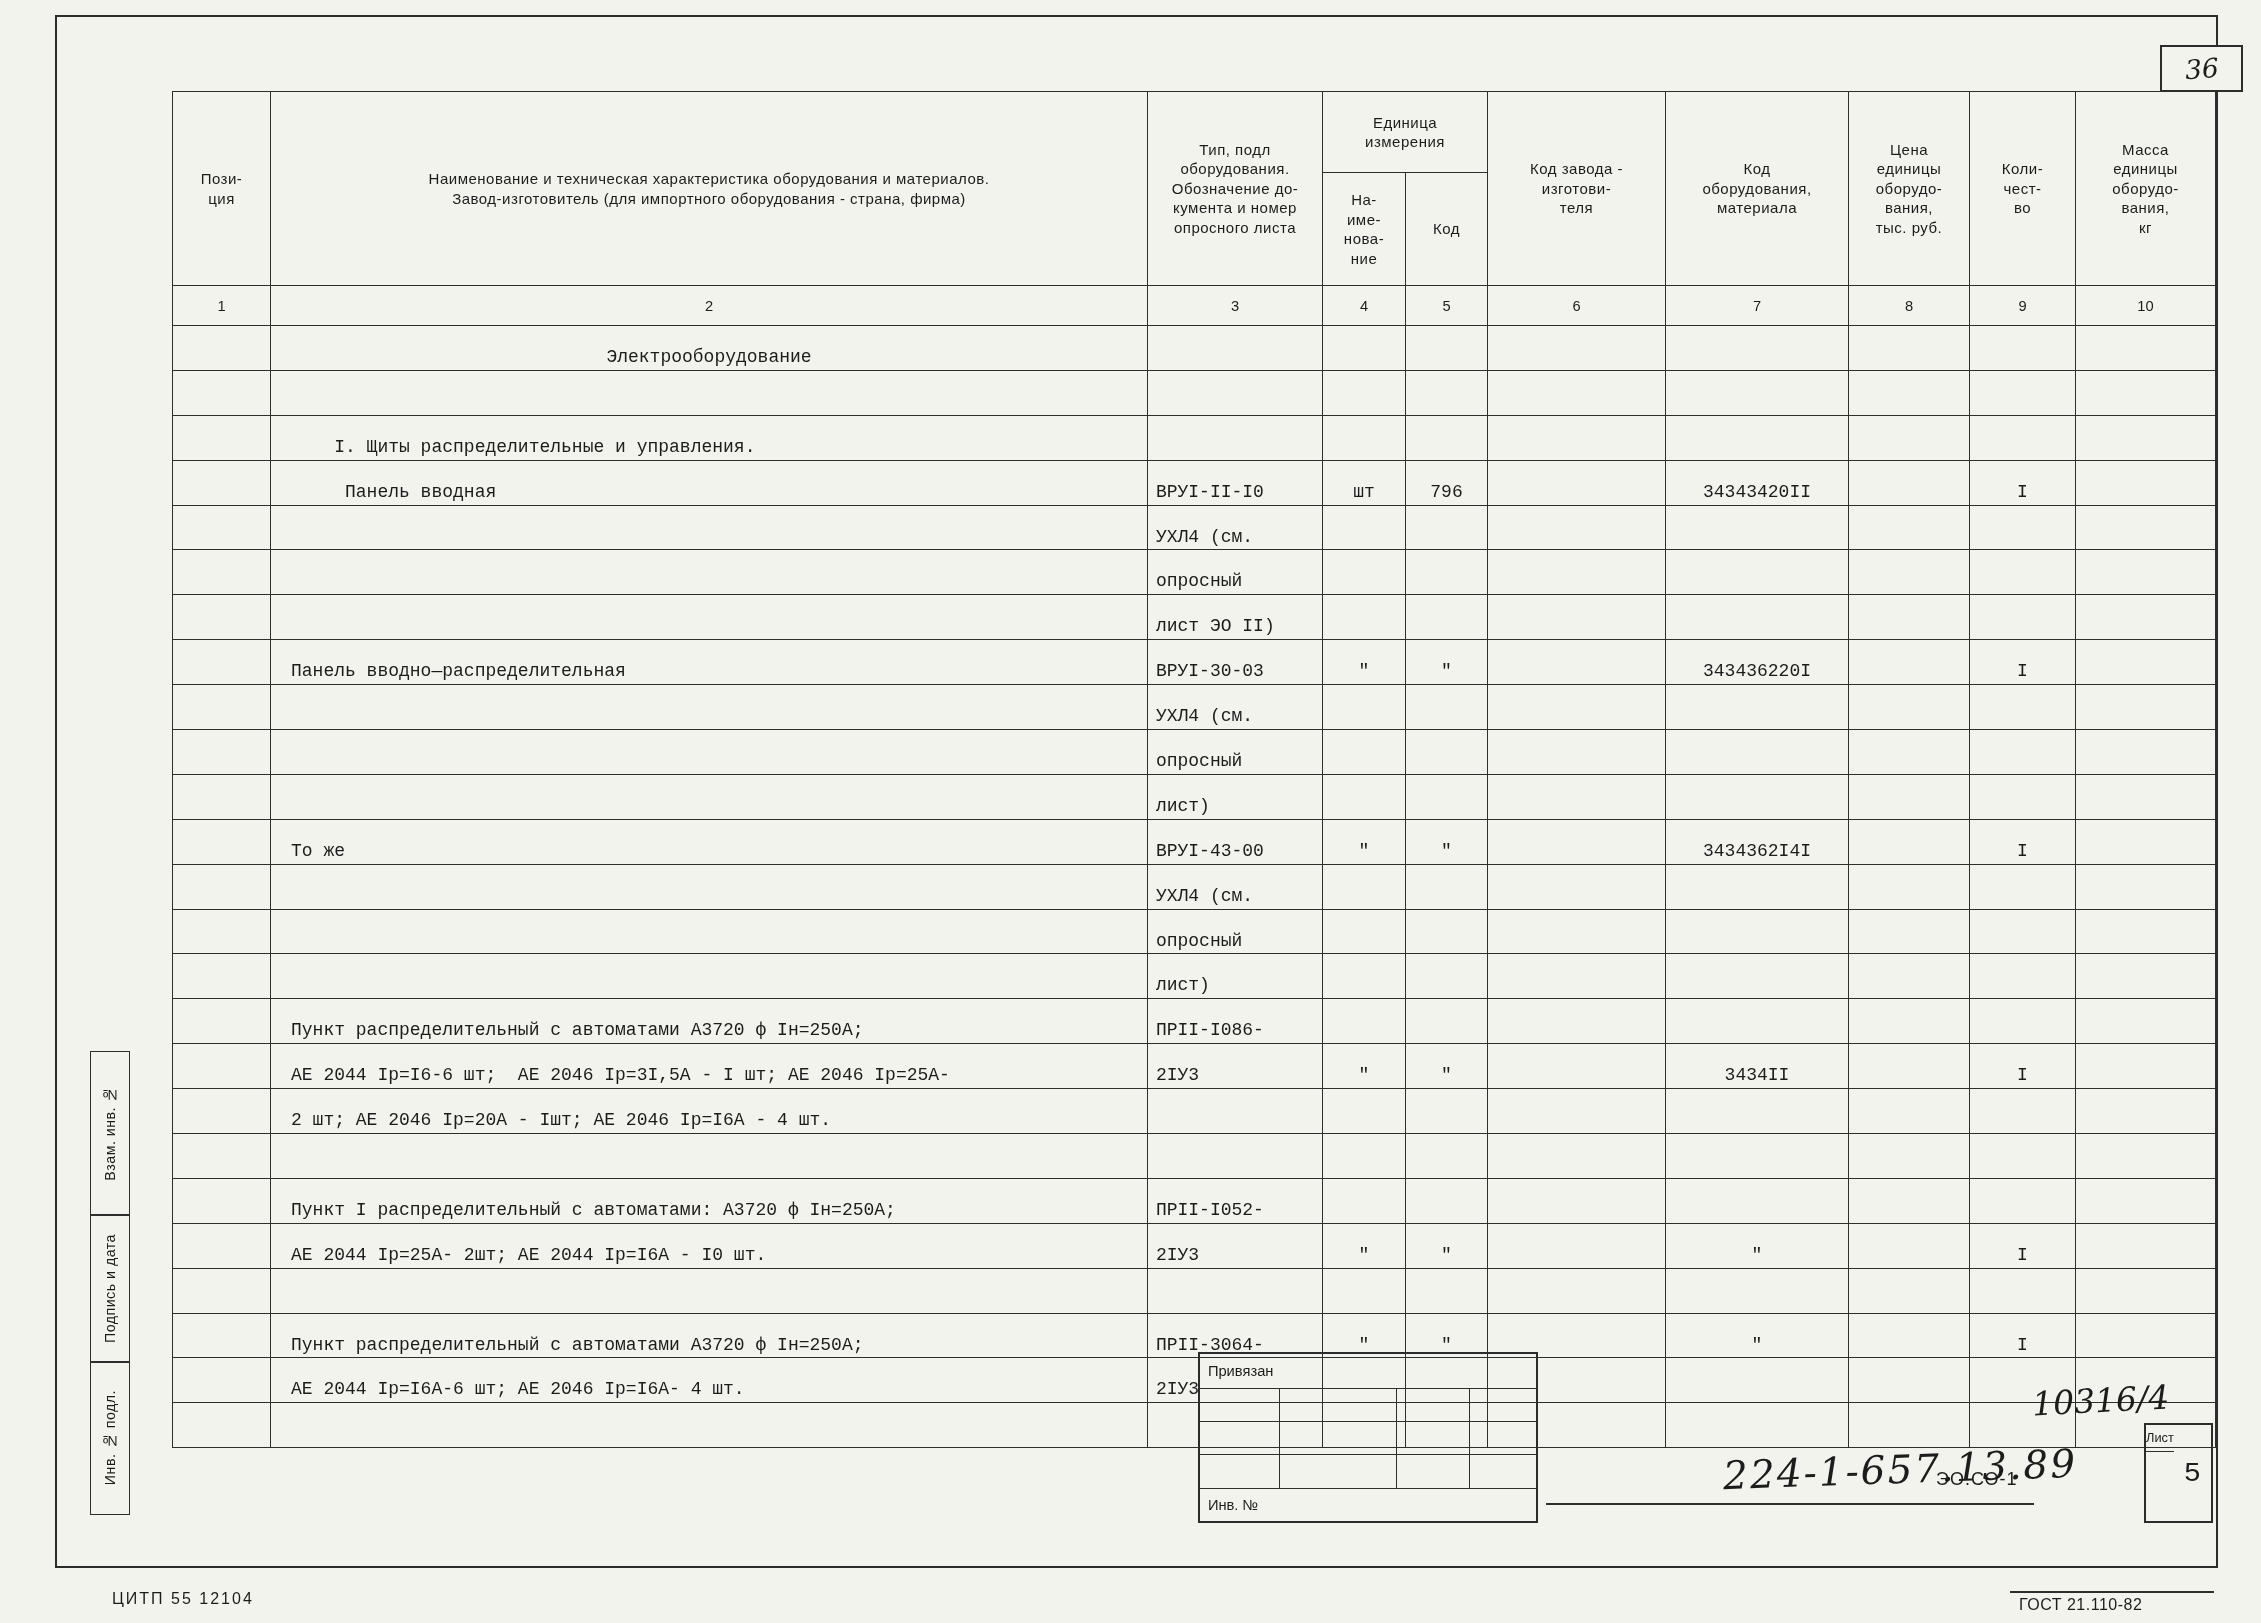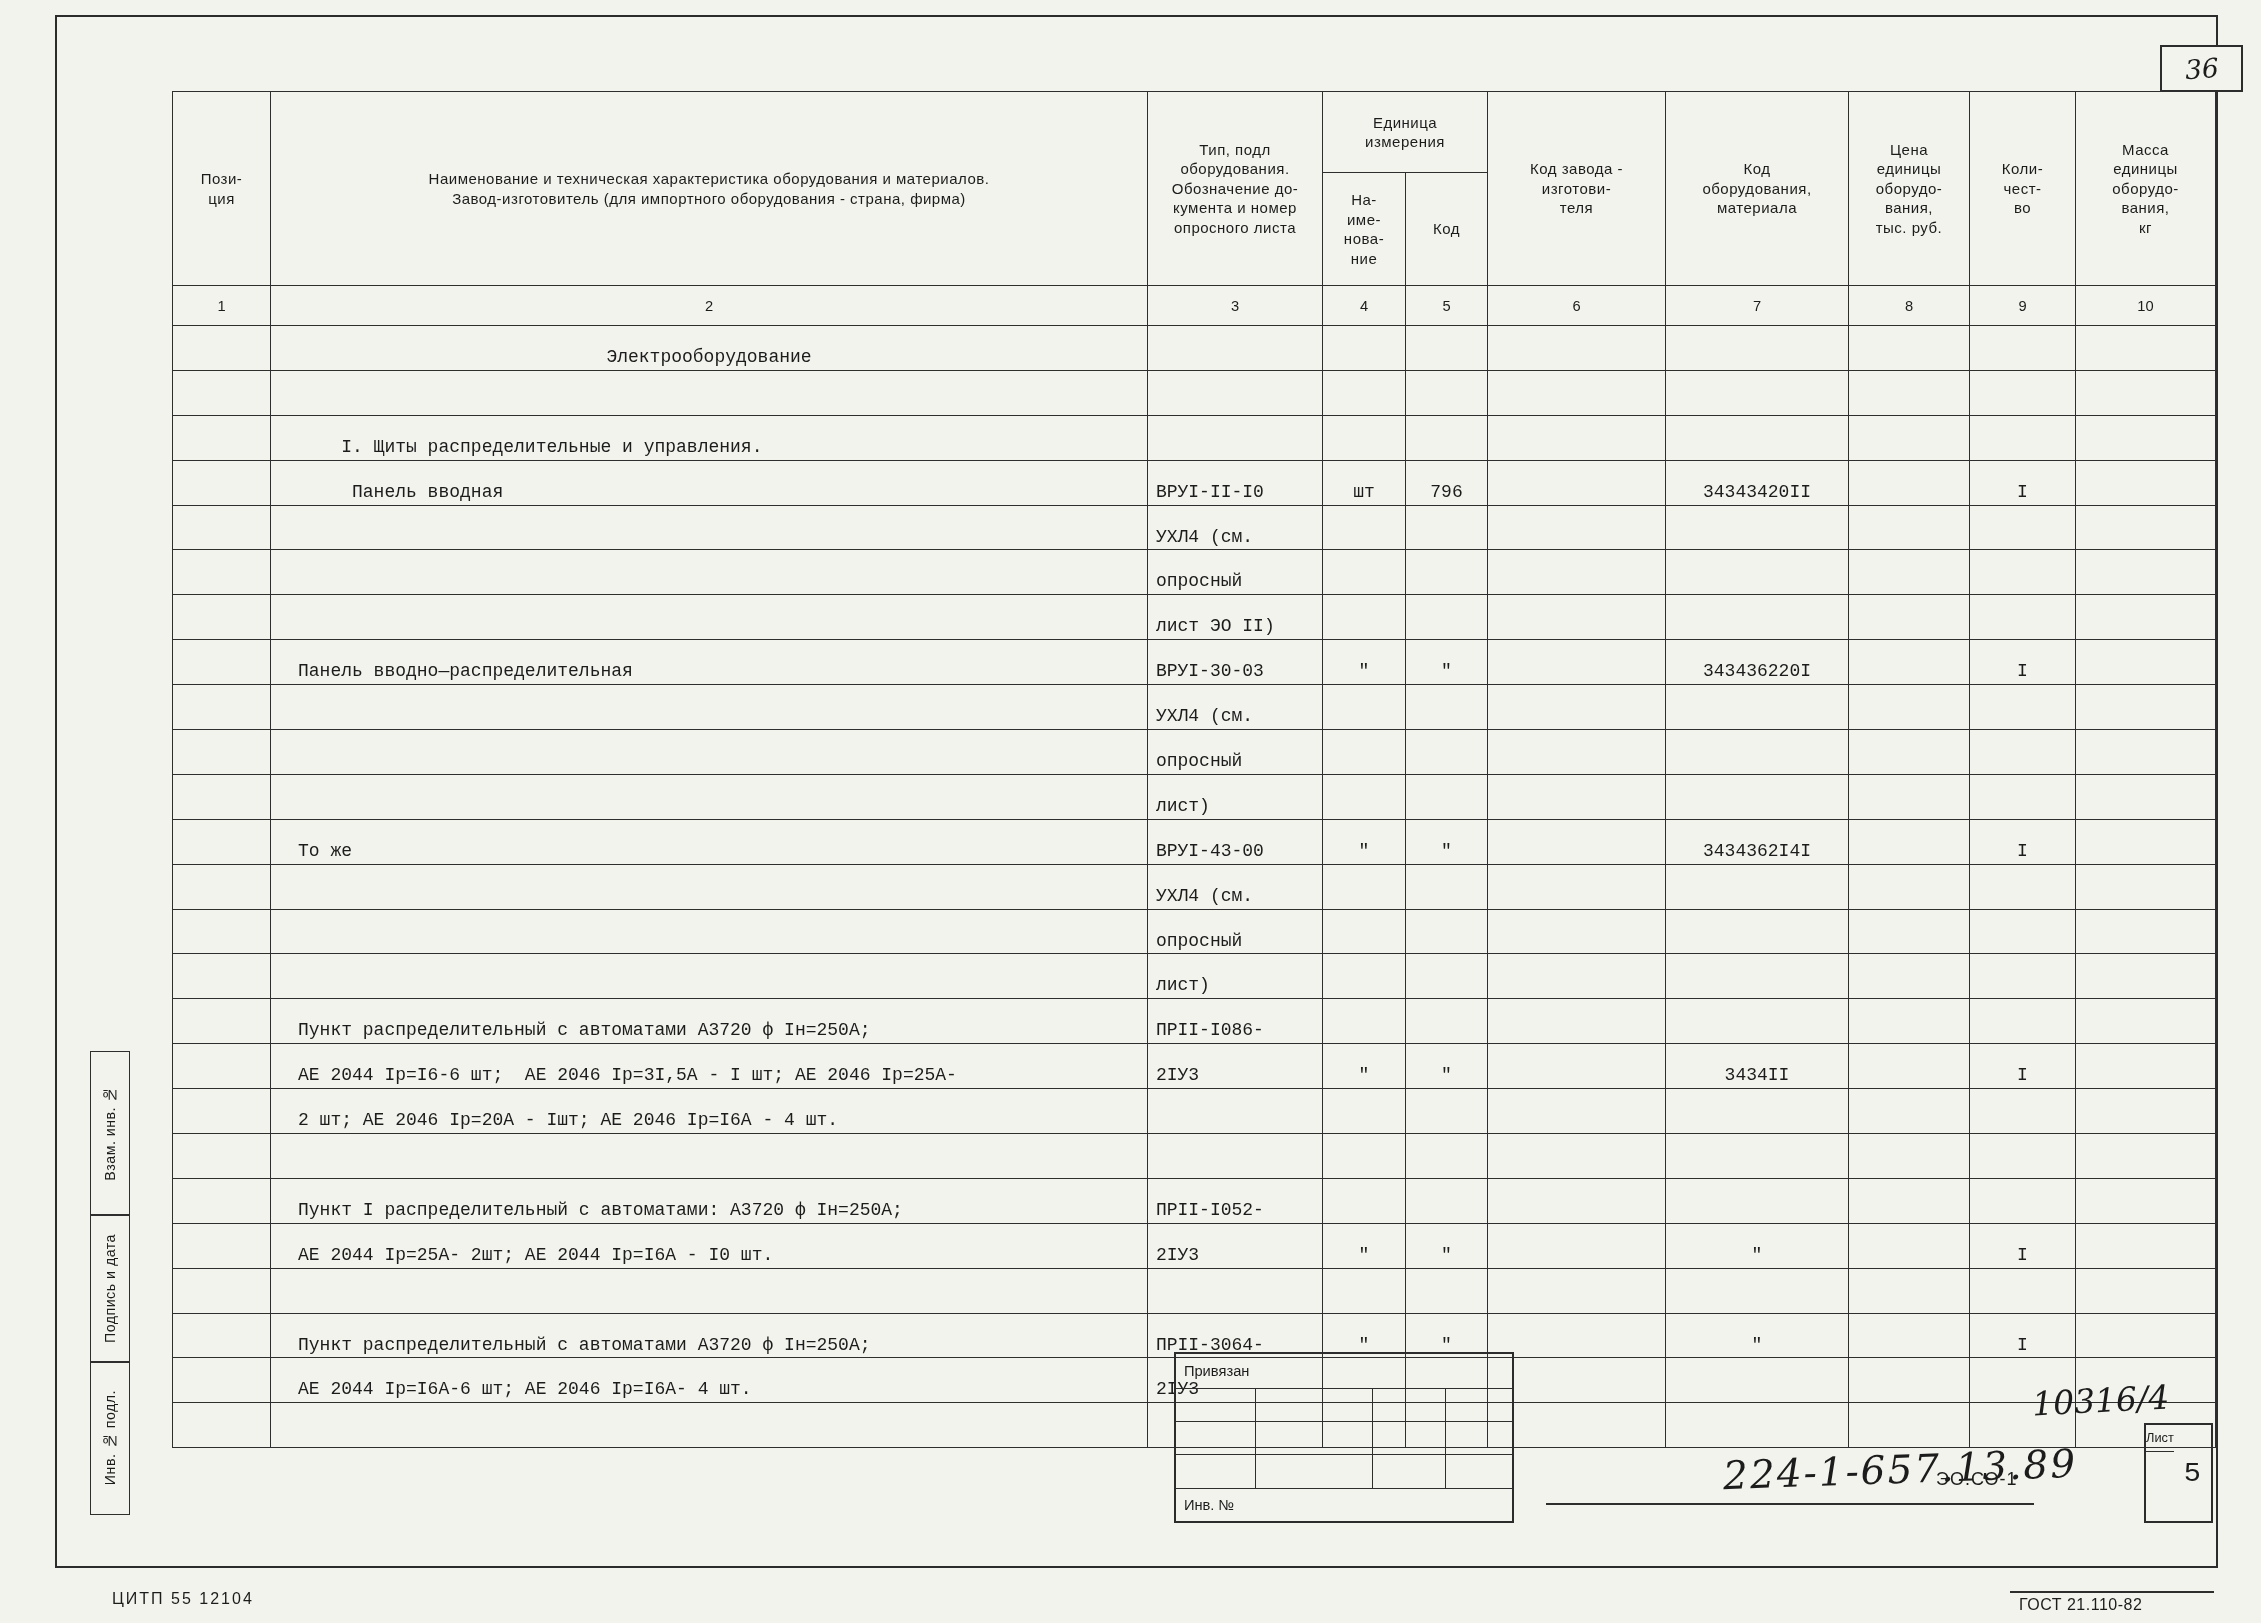--- a/index.html
+++ b/index.html
@@ -22,35 +22,35 @@
   .spec thead th{
     font-size:15px;line-height:1.3;letter-spacing:0.5px;vertical-align:middle;text-align:center;
     white-space:pre-line;font-family:"Liberation Sans",sans-serif;
   }
   tr.h1{height:81px;} tr.h2{height:113px;}
   tr.nums td{height:39px;font-size:14.7px;text-align:center;vertical-align:middle;font-family:"Liberation Sans",sans-serif;}
   .spec tbody td{
     height:40px;font-family:"Liberation Mono","DejaVu Sans Mono",monospace;
     font-size:18px;line-height:1;white-space:pre;vertical-align:bottom;padding-bottom:3.9px;overflow:visible;
   }
-  .spec tbody td.c2{padding-left:27px;}
+  .spec tbody td.c2{padding-left:20px;}
   .spec tbody td.c3{padding-left:7.9px;}
   .spec tbody td.c4,.spec tbody td.c5,.spec tbody td.c6,
   .spec tbody td.c7,.spec tbody td.c9{text-align:center;}
   .spec tbody td.center{text-align:center;padding-left:0;}
 
   
   .mbox{
     position:absolute;left:90px;width:38px;border:1.5px solid #2e2e2e;
     display:flex;align-items:center;justify-content:center;
   }
   .vtext{writing-mode:vertical-rl;transform:rotate(180deg);white-space:nowrap;font-size:14.2px;letter-spacing:0.5px;}
 
   
-  .stamp{position:absolute;left:1174px;top:1352px;width:336px;height:167px;border:2px solid #2c2c2c;display:flex;flex-direction:column;}
+  .stamp{position:absolute;left:1198px;top:1352px;width:336px;height:167px;border:2px solid #2c2c2c;display:flex;flex-direction:column;}
   .stamp-header{height:34px;border-bottom:1.5px solid #2e2e2e;display:flex;align-items:center;padding-left:7.9px;font-size:14.7px;}
   .stamp-grid{flex:1;display:grid;grid-template-columns:80px 117px 73px auto;grid-template-rows:1fr 1fr 1fr;}
   .sc{border-right:1.5px solid #2e2e2e;border-bottom:1.5px solid #2e2e2e;}
   .sc:nth-child(4n){border-right:none;}
   .sc:nth-child(n+9){border-bottom:none;}
   .stamp-footer{height:32px;border-top:1.5px solid #2e2e2e;display:flex;align-items:center;padding-left:7.9px;font-size:14.7px;}
 
   .doc-number{position:absolute;left:1723px;top:1447px;font-size:39px;transform:rotate(-2deg);letter-spacing:2px;}
   .doc-underline{position:absolute;left:1546px;top:1503px;width:488px;height:2px;background:#2e2e2e;}
   .hand-note{position:absolute;left:2032px;top:1381px;font-size:33px;transform:rotate(-3deg);}

